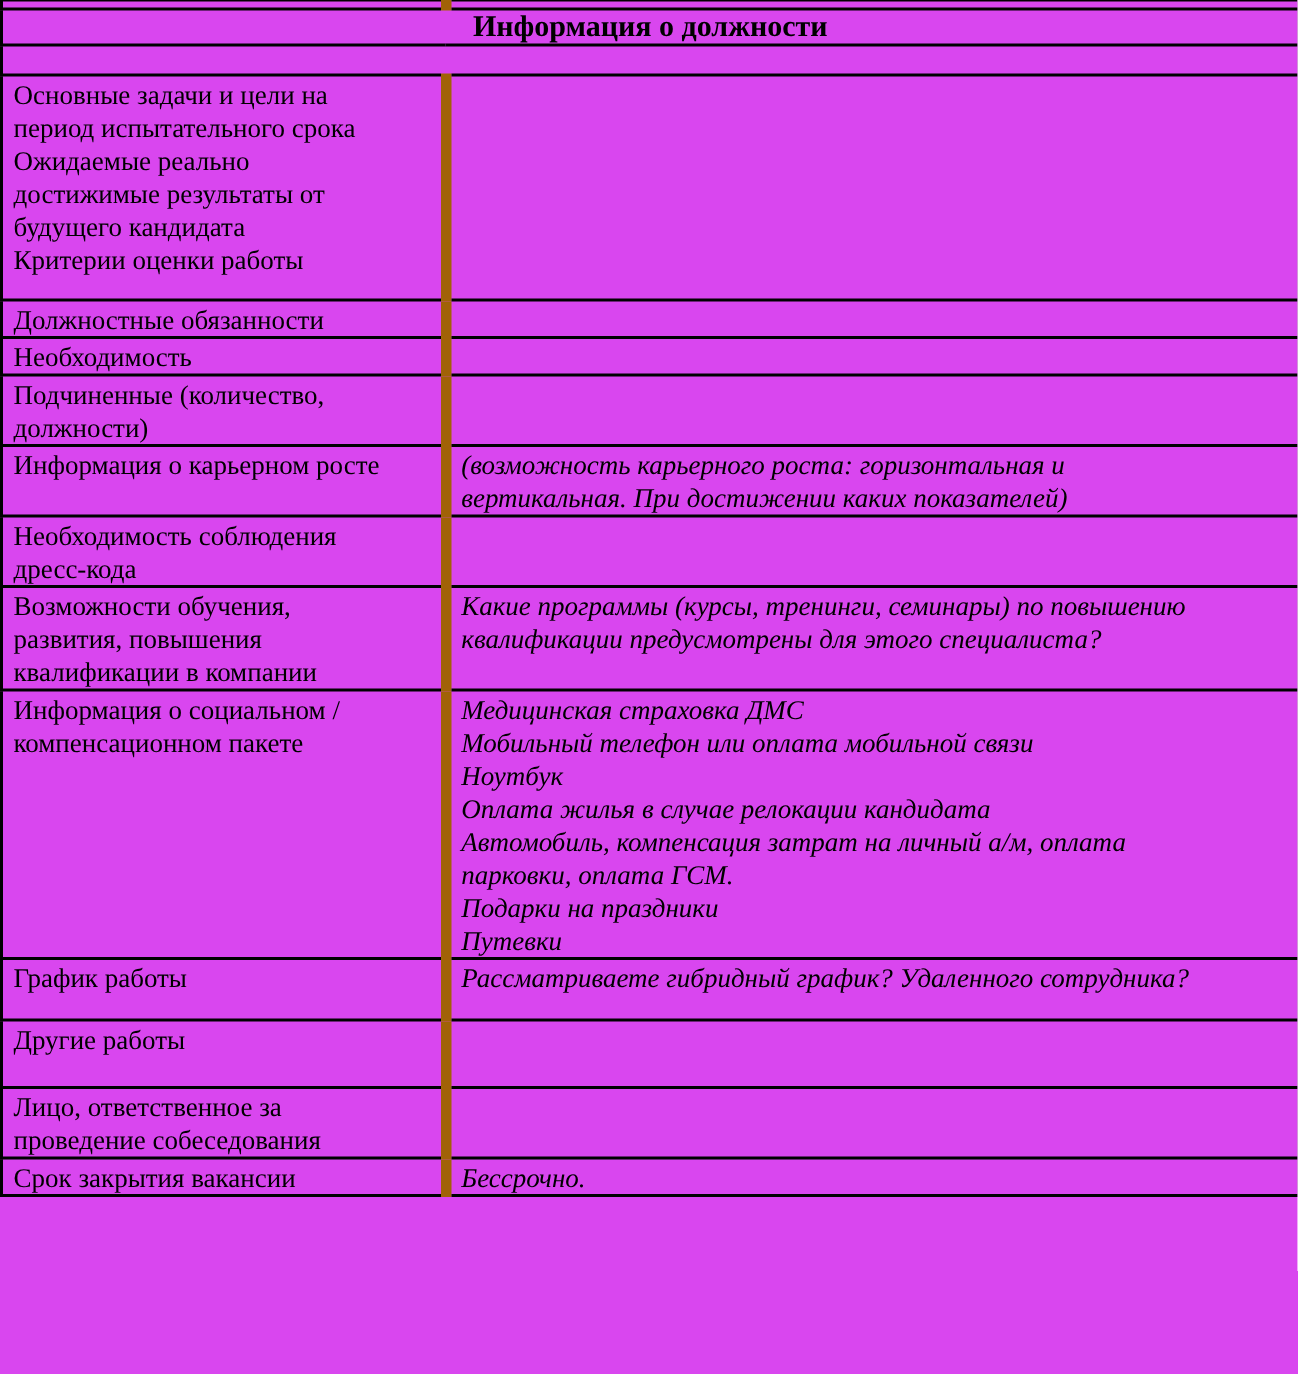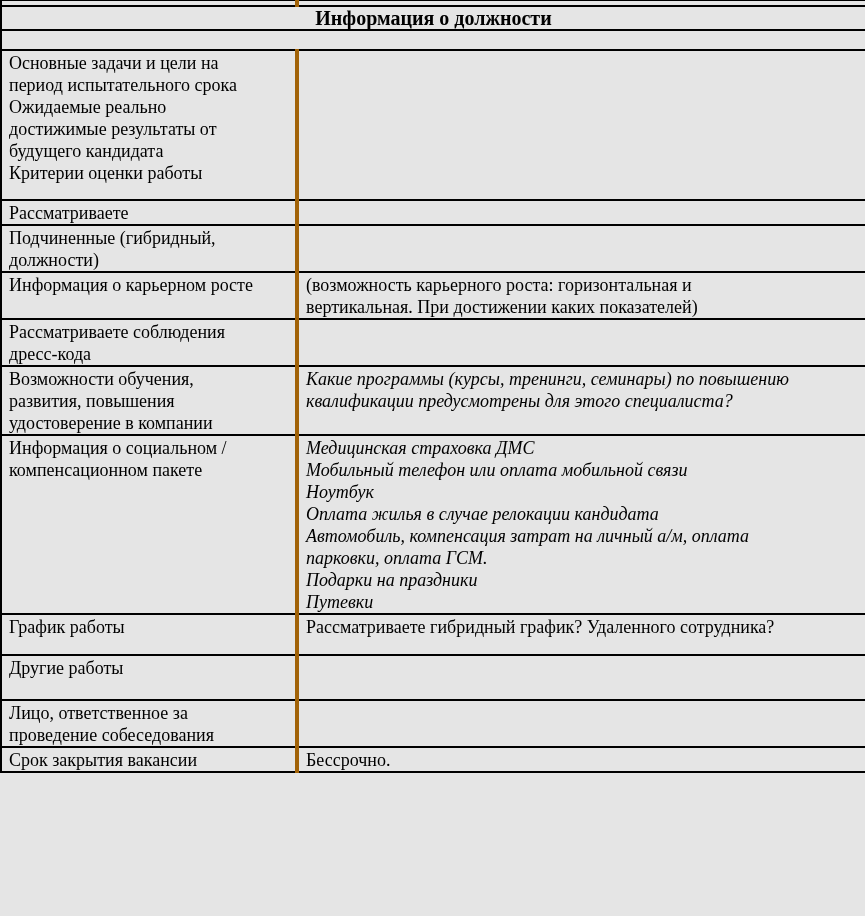--- a/index.html
+++ b/index.html
@@ -1,41 +1,41 @@
 <!DOCTYPE html>
 <html><head>
 <meta charset="utf-8">
 <style>
   * { box-sizing: border-box; }
   html, body { margin: 0; padding: 0; background: #ffffff; }
   .page {
     width: 865px;
     height: 916px;
     overflow: hidden;
-    background: #e5e5e5;
+    background: #d946ef;
   }
   table.doc-table {
     border-collapse: collapse;
     table-layout: fixed;
     width: 865px;
     font-family: "Liberation Serif", "DejaVu Serif", serif;
     font-size: 18px;
     line-height: 22px;
     color: #000000;
   }
   td {
     border: 2px solid #000000;
     vertical-align: top;
     padding: 1px 8px 0 7px;
     white-space: pre-line;
     overflow: hidden;
   }
   
   td.label-cell { border-right: 1px solid #000000; }
-  td.value-cell { border-left: 4px solid #a16207; }
+  td.value-cell { border-left: 7px solid #a16207; font-style: italic; }
   
   tr.cut-row-top td { border-top: 1px solid #000000; padding: 0; }
   td.title-cell {
     text-align: center;
     font-weight: bold;
     font-size: 20px;
     line-height: 22px;
     padding: 0 4px;
     white-space: normal;
   }
@@ -69,48 +69,52 @@
     <tr style="height:150px">
       <td class="label-cell">Основные задачи и цели на
 период испытательного срока
 Ожидаемые реально
 достижимые результаты от
 будущего кандидата
 Критерии оценки работы</td>
       <td class="value-cell"></td>
     </tr>
 
+    <tr style="height:20px">
+      <td class="label-cell">Должностные обязанности</td>
+      <td class="value-cell"></td>
+    </tr>
 
     <tr style="height:22px">
-      <td class="label-cell">Рассматриваете</td>
+      <td class="label-cell">Необходимость</td>
       <td class="value-cell"></td>
     </tr>
 
     <tr style="height:44px">
-      <td class="label-cell">Подчиненные (гибридный,
+      <td class="label-cell">Подчиненные (количество,
 должности)</td>
       <td class="value-cell"></td>
     </tr>
 
     <tr style="height:46px">
       <td class="label-cell">Информация о карьерном росте</td>
       <td class="value-cell">(возможность карьерного роста: горизонтальная и
 вертикальная. При достижении каких показателей)</td>
     </tr>
 
     <tr style="height:44px">
-      <td class="label-cell">Рассматриваете соблюдения
+      <td class="label-cell">Необходимость соблюдения
 дресс-кода</td>
       <td class="value-cell"></td>
     </tr>
 
     <tr style="height:69px">
       <td class="label-cell">Возможности обучения,
 развития, повышения
-удостоверение в компании</td>
+квалификации в компании</td>
       <td class="value-cell italic">Какие программы (курсы, тренинги, семинары) по повышению
 квалификации предусмотрены для этого специалиста?</td>
     </tr>
 
     <tr style="height:137px">
       <td class="label-cell">Информация о социальном /
 компенсационном пакете</td>
       <td class="value-cell italic">Медицинская страховка ДМС
 Мобильный телефон или оплата мобильной связи
 Ноутбук

